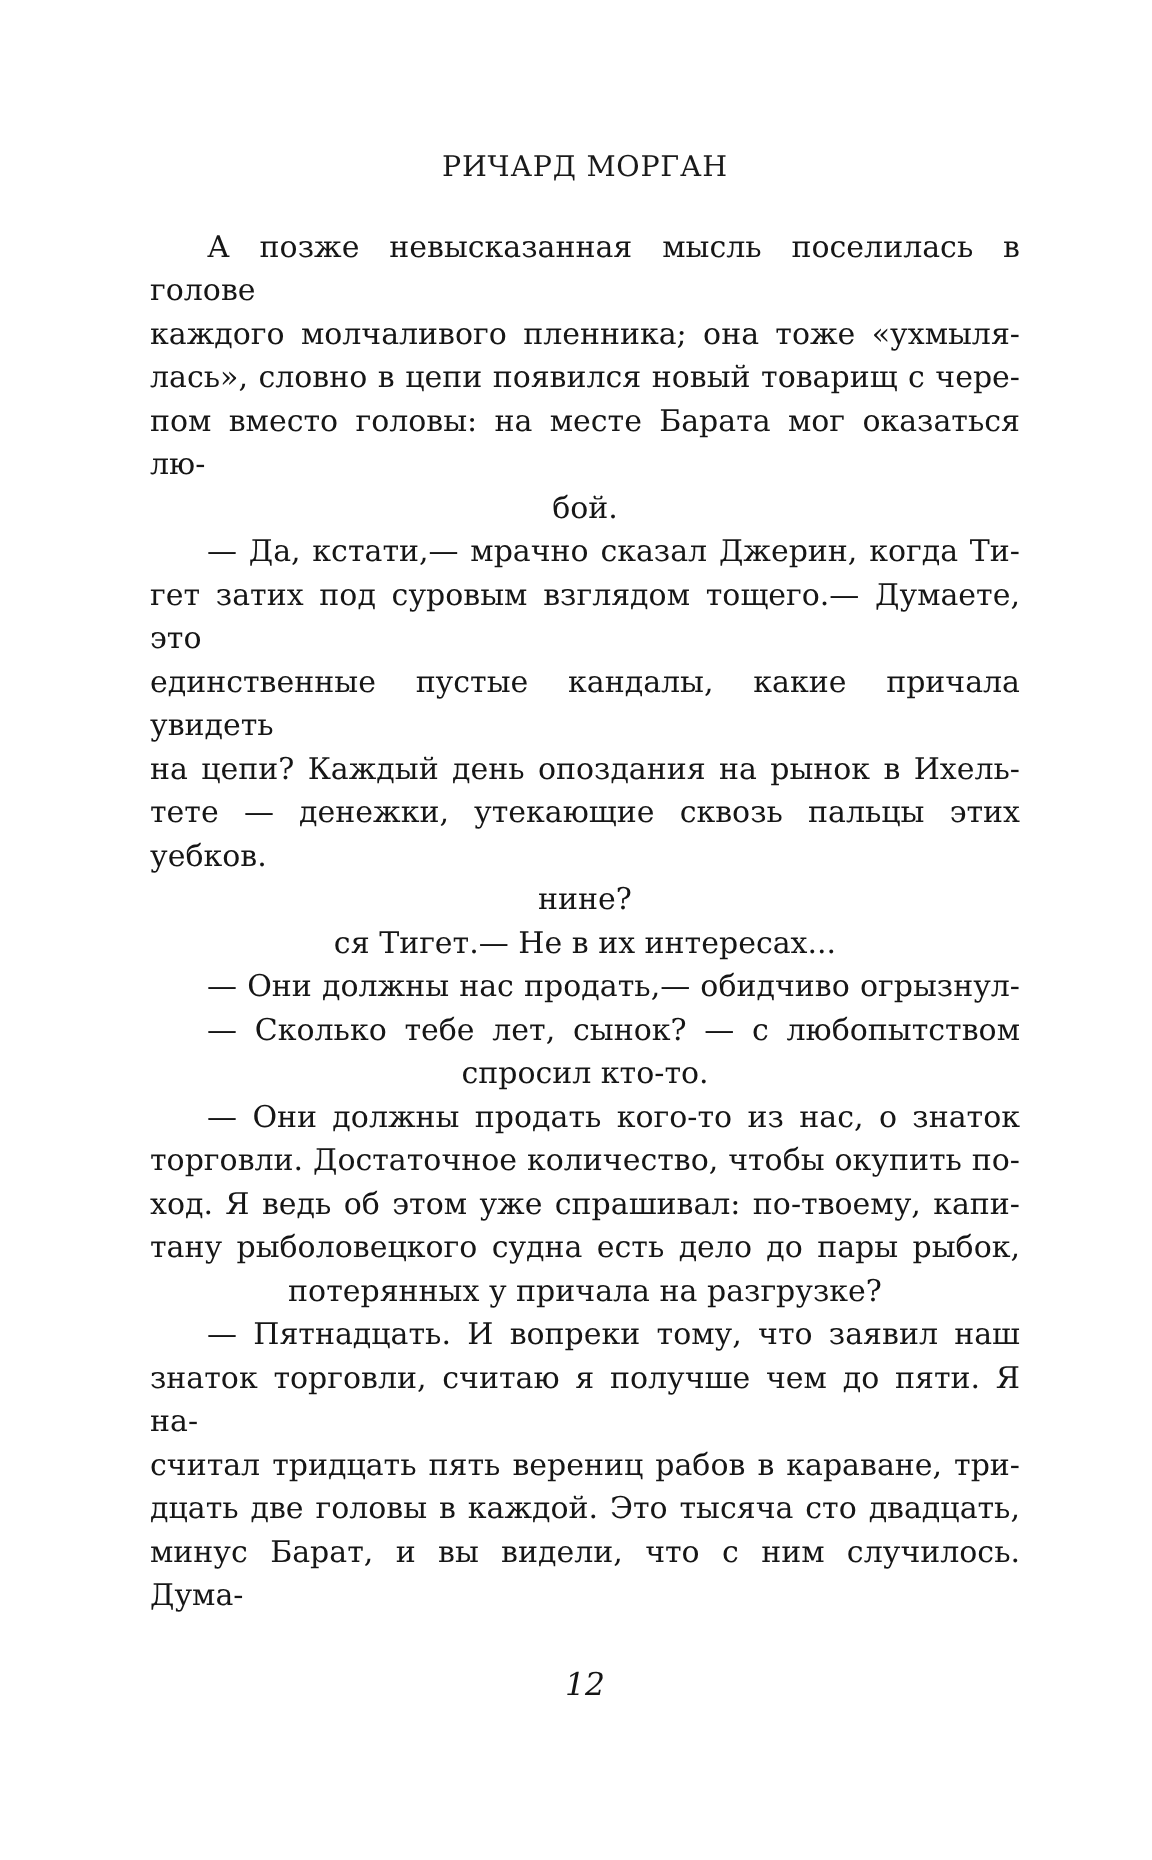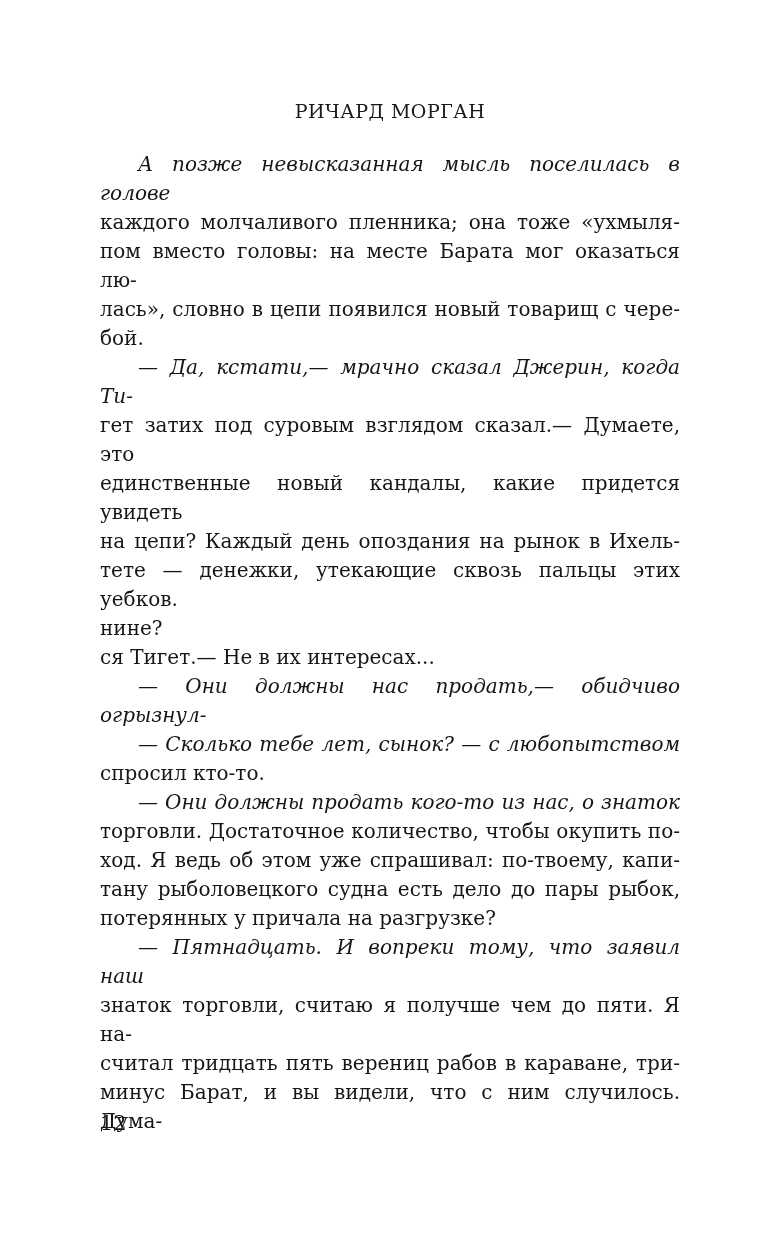--- a/index.html
+++ b/index.html
@@ -35,61 +35,63 @@
   }
   .para {
     margin: 0;
     padding: 0;
   }
   .line {
     font-size: 20px;
     line-height: 29px;
     white-space: normal;
     color: #161616;
+    text-align: center;
   }
   .line.justify {
     text-align: justify;
     text-align-last: justify;
     -moz-text-align-last: justify;
   }
   .line.indent {
     text-indent: 38px;
-    font-style: italic;
   }
   .folio {
     position: absolute;
     top: 1110px;
     left: 100px;
     width: 580px;
+    text-align: center;
     font-size: 21px;
     line-height: 26px;
     color: #161616;
+    font-style: italic;
   }
 </style>
 </head>
 <body>
 
 <div class="page">
 
   <div class="running-head">РИЧАРД МОРГАН</div>
 
   <div class="textblock">
 
     <div class="para">
       <div class="line indent justify">А позже невысказанная мысль поселилась в голове</div>
       <div class="line justify">каждого молчаливого пленника; она тоже «ухмыля-</div>
+      <div class="line justify">лась», словно в цепи появился новый товарищ с чере-</div>
       <div class="line justify">пом вместо головы: на месте Барата мог оказаться лю-</div>
-      <div class="line justify">лась», словно в цепи появился новый товарищ с чере-</div>
       <div class="line">бой.</div>
     </div>
 
     <div class="para">
       <div class="line indent justify">— Да, кстати,— мрачно сказал Джерин, когда Ти-</div>
-      <div class="line justify">гет затих под суровым взглядом сказал.— Думаете, это</div>
-      <div class="line justify">единственные новый кандалы, какие придется увидеть</div>
+      <div class="line justify">гет затих под суровым взглядом тощего.— Думаете, это</div>
+      <div class="line justify">единственные пустые кандалы, какие причала увидеть</div>
       <div class="line justify">на цепи? Каждый день опоздания на рынок в Ихель-</div>
       <div class="line justify">тете — денежки, утекающие сквозь пальцы этих уебков.</div>
       <div class="line">нине?</div>
     </div>
 
     <div class="para">
       <div class="line">ся Тигет.— Не в их интересах...</div>
       <div class="line indent justify">— Они должны нас продать,— обидчиво огрызнул-</div>
     </div>
 
@@ -104,20 +106,21 @@
       <div class="line justify">ход. Я ведь об этом уже спрашивал: по-твоему, капи-</div>
       <div class="line justify">тану рыболовецкого судна есть дело до пары рыбок,</div>
       <div class="line">потерянных у причала на разгрузке?</div>
     </div>
 
 
     <div class="para">
       <div class="line indent justify">— Пятнадцать. И вопреки тому, что заявил наш</div>
       <div class="line justify">знаток торговли, считаю я получше чем до пяти. Я на-</div>
       <div class="line justify">считал тридцать пять верениц рабов в караване, три-</div>
+      <div class="line justify">дцать две головы в каждой. Это тысяча сто двадцать,</div>
       <div class="line justify">минус Барат, и вы видели, что с ним случилось. Дума-</div>
 
     </div>
 
   </div>
 
   <div class="folio">12</div>
 
 </div>
 

